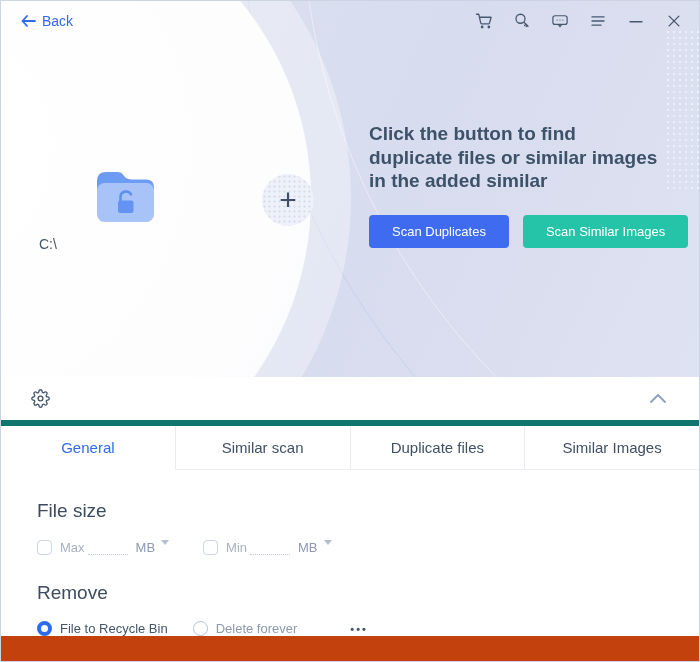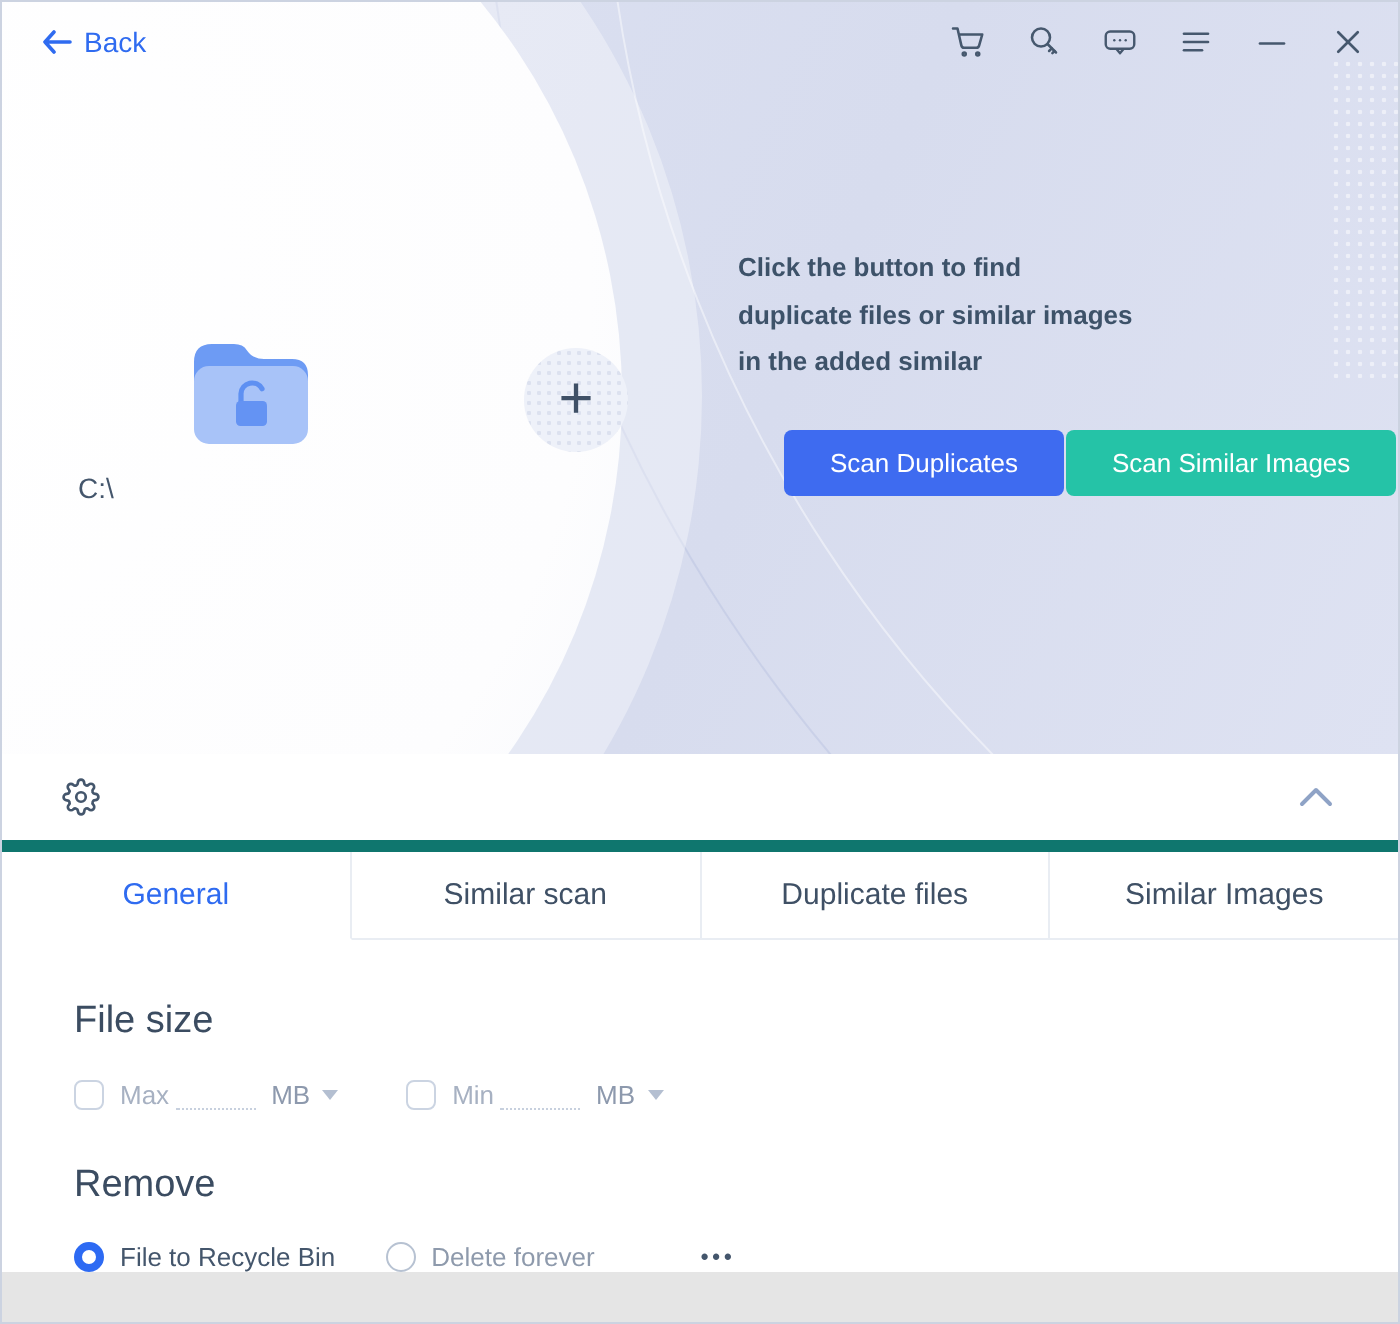--- a/index.html
+++ b/index.html
@@ -1,17 +1,17 @@
 <!DOCTYPE html>
 <html><head>
 <meta charset="utf-8">
 <style>
   * { margin:0; padding:0; box-sizing:border-box; }
   html,body { width:700px; height:662px; font-family:"Liberation Sans", sans-serif; background:#fff; }
-  .window { position:relative; width:700px; height:662px; border:1px solid #ccd3e1; background:#e5e5e5; overflow:hidden; }
+  .window { position:relative; width:700px; height:662px; border:1px solid #ccd3e1; background:#c2410c; overflow:hidden; }
 
   
   .hero { position:relative; width:100%; height:376px; overflow:hidden;
           background:linear-gradient(115deg,#dde2f2 0%,#d7dcee 55%,#dee2f2 100%); }
   .arc1 { position:absolute; left:300px; top:-780px; width:1360px; height:1360px; border-radius:50%;
           border:1px solid rgba(255,255,255,0.45); }
   .arc2 { position:absolute; left:240px; top:-840px; width:1480px; height:1480px; border-radius:50%;
           border:1px solid rgba(150,165,210,0.22); }
   .dots-strip { position:absolute; right:0; top:28px; width:34px; height:160px; opacity:.55;
           background-image:radial-gradient(rgba(255,255,255,0.9) 1px, transparent 1.3px); background-size:6px 6px; }
@@ -30,23 +30,23 @@
   .folder-tile { position:absolute; left:91px; top:167px; width:68px; height:58px; cursor:pointer; z-index:3; }
   .folder-label { position:absolute; left:38px; top:235px; font-size:14px; color:#44566c; z-index:3; }
 
   .add-btn { position:absolute; left:261px; top:173px; width:52px; height:52px; border-radius:50%;
              background-color:#eef1f9;
              background-image:radial-gradient(#dce1ef 1px, transparent 1.2px); background-size:5px 5px;
              display:flex; align-items:center; justify-content:center;
              font-size:30px; font-weight:300; color:#3f5066; cursor:pointer; z-index:3; line-height:1; }
 
   .headline { position:absolute; left:368px; top:121px; width:310px; z-index:3;
-              font-size:13px; line-height:23.5px; font-weight:700; color:#3d5269; }
-
-  .hero-buttons { position:absolute; left:368px; top:214px; display:flex; gap:1px; z-index:3;margin-left:23px; }
+              font-size:19px; line-height:23.5px; font-weight:700; color:#3d5269; }
+
+  .hero-buttons { position:absolute; left:368px; top:214px; display:flex; gap:14px; z-index:3; }
   .btn { border:none; height:33px; padding:0 23px; border-radius:4px; color:#fff; font-size:13px;
          font-family:"Liberation Sans", sans-serif; cursor:pointer; }
   .btn-blue { background:#3e6bf0; }
   .btn-teal { background:#25c3a7; }
 
   
   .settingsbar { height:43px; background:#fff; display:flex; align-items:center; padding:0 32px 0 30px; }
   .settingsbar .spacer { flex:1; }
   .gear, .collapse { display:inline-flex; cursor:pointer; }
 
@@ -57,21 +57,21 @@
   .tab.active { color:#2f6bf0; border-bottom-color:transparent; }
 
   .panel { padding:30px 36px 0 36px; background:#fff; }
   .section-heading { font-size:19px; color:#3b4c61; margin-bottom:17px; }
   .size-row { display:flex; align-items:center; margin-bottom:27px; }
   .checkbox { width:15px; height:15px; border:1px solid #cbd4e2; border-radius:4px; background:#fff;
               display:inline-block; cursor:pointer; flex:none; }
   .muted-label { font-size:13px; color:#a7b1c2; margin-left:8px; }
   .dotted-input { width:40px; height:16px; border:none; border-bottom:1px dotted #c7d0de; background:transparent;
                   margin-left:3px; font-size:12px; color:#44566c; outline:none; }
-  .unit { display:inline-flex; align-items:center; gap:6px; margin-left:8px; cursor:pointer; }
+  .unit { display:inline-flex; align-items:flex-start; gap:6px; margin-left:8px; cursor:pointer; }
   .unit-label { font-size:13px; color:#8d99ad; }
   .caret { width:0; height:0; border-left:4px solid transparent; border-right:4px solid transparent;
            border-top:5px solid #b4bfd1; }
   .group-gap { width:34px; flex:none; }
 
   .remove-row { display:flex; align-items:center; }
   .opt { display:flex; align-items:center; cursor:pointer; }
   .opt + .opt { margin-left:0; }
   .radio { width:15px; height:15px; border-radius:50%; background:#fff; flex:none; }
   .radio.on { border:4.5px solid #2d6af3; }

